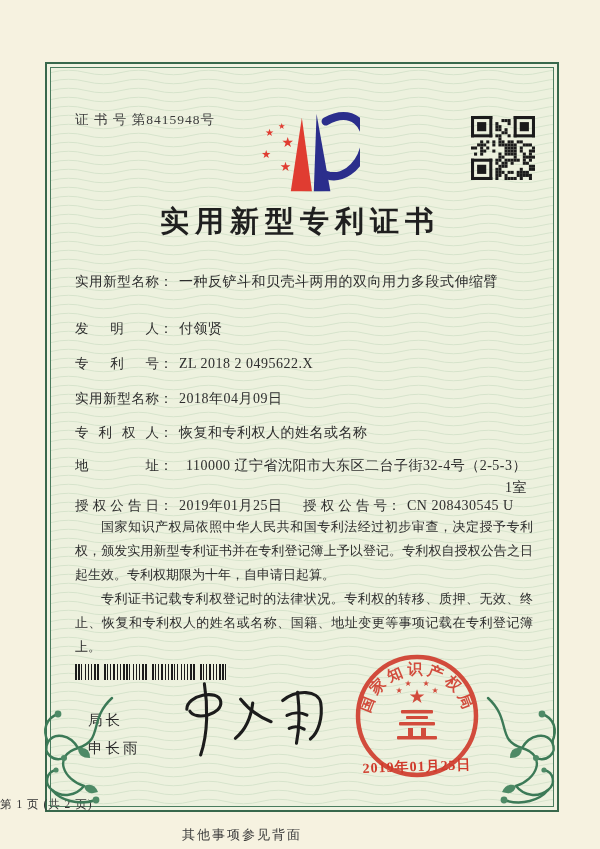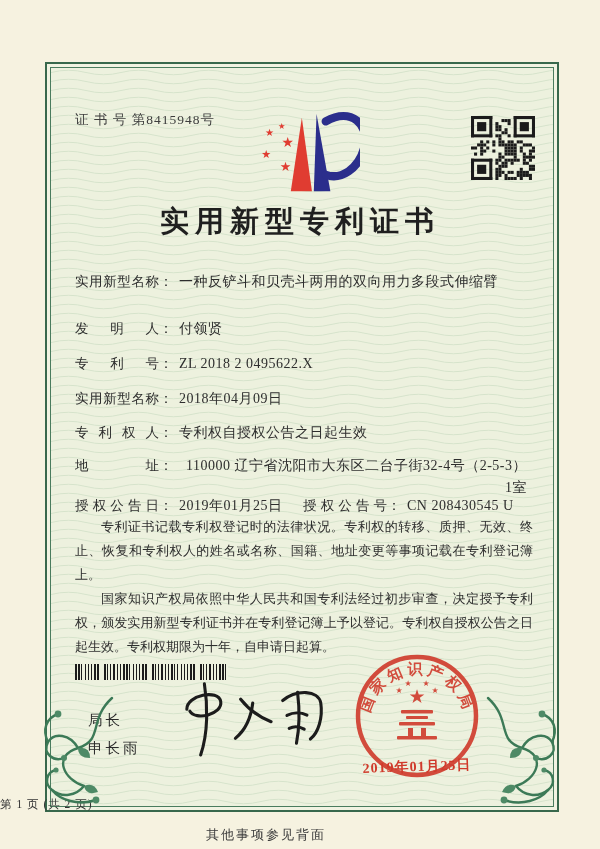--- a/index.html
+++ b/index.html
@@ -22,21 +22,21 @@
   .pair2{position:absolute;left:228px;top:0;}
   .paras{position:absolute;left:75px;top:507px;width:458px;font-size:13px;color:#2e2e2e;}
   .paras p{margin:0;text-indent:2em;line-height:24px;text-align:justify;}
   .barcode{position:absolute;left:75px;top:656px;width:153px;height:16px;
     background:repeating-linear-gradient(90deg,#1c1c1c 0 1.8px,#edf1de 1.8px 3.1px,#1c1c1c 3.1px 4.5px,#edf1de 4.5px 6.4px,#1c1c1c 6.4px 7.2px,#edf1de 7.2px 9.6px);}
   .director{position:absolute;left:88px;top:698px;font-size:14.5px;color:#2b2b2b;letter-spacing:3px;line-height:28px;}
   .signature{position:absolute;left:165px;top:666px;width:180px;height:88px;transform:rotate(-1deg);}
   .seal{position:absolute;left:351px;top:642px;width:132px;height:132px;opacity:.9;}
   .sealdate{position:absolute;left:346px;top:750px;width:142px;text-align:center;color:#d03a2b;font-weight:bold;font-size:14px;letter-spacing:1px;transform:rotate(-2deg);}
   .pagenum{position:absolute;left:0;top:789px;width:600px;text-align:left;font-size:11.5px;color:#333;letter-spacing:1px;}
-  .backnote{position:absolute;left:0;top:818px;width:484px;text-align:center;font-size:13px;color:#3a3a3a;letter-spacing:2px;padding-left:24px;}
+  .backnote{position:absolute;left:0;top:818px;width:484px;text-align:center;font-size:13px;color:#3a3a3a;letter-spacing:2px;}
   .ornament{position:absolute;width:100px;height:124px;z-index:3;}
   .orn-left{left:24px;top:692px;}
   .orn-right{left:476px;top:692px;transform:scaleX(-1);}
 </style>
 </head>
 <body>
 
 <div class="page">
 
   <div class="border-outer">
@@ -253,35 +253,35 @@
     <div class="frow" style="top:310px">
       <span class="flabel">发明人</span><span class="colon">：</span><span class="fvalue">付领贤</span>
     </div>
     <div class="frow" style="top:345px">
       <span class="flabel">专利号</span><span class="colon">：</span><span class="fvalue">ZL 2018 2 0495622.X</span>
     </div>
     <div class="frow" style="top:380px">
       <span class="flabel">实用新型名称</span><span class="colon">：</span><span class="fvalue">2018年04月09日</span>
     </div>
     <div class="frow" style="top:414px">
-      <span class="flabel">专利权人</span><span class="colon">：</span><span class="fvalue">专利权自授权公告之日起生效</span>
+      <span class="flabel">专利权人</span><span class="colon">：</span><span class="fvalue">恢复和专利权人的姓名或名称</span>
     </div>
     <div class="frow" style="top:447px">
       <span class="flabel">地址</span><span class="colon">：</span><span class="fvalue addr">110000 辽宁省沈阳市大东区二台子街32-4号（2-5-3）1室</span>
     </div>
     <div class="frow" style="top:487px">
       <span class="flabel">授权公告日</span><span class="colon">：</span><span class="fvalue">2019年01月25日</span>
       <span class="pair2">
         <span class="flabel">授权公告号</span><span class="colon">：</span><span class="fvalue">CN 208430545 U</span>
       </span>
     </div>
 
     <div class="paras">
+      <p>国家知识产权局依照中华人民共和国专利法经过初步审查，决定授予专利权，颁发实用新型专利证书并在专利登记簿上予以登记。专利权自授权公告之日起生效。专利权期限为十年，自申请日起算。</p>
       <p>专利证书记载专利权登记时的法律状况。专利权的转移、质押、无效、终止、恢复和专利权人的姓名或名称、国籍、地址变更等事项记载在专利登记簿上。</p>
-      <p>国家知识产权局依照中华人民共和国专利法经过初步审查，决定授予专利权，颁发实用新型专利证书并在专利登记簿上予以登记。专利权自授权公告之日起生效。专利权期限为十年，自申请日起算。</p>
     </div>
 
     <div class="barcode"></div>
 
     <div class="director">
       <div>局长</div>
       <div>申长雨</div>
     </div>
 
     <svg class="signature" viewBox="0 0 180 88" xmlns="http://www.w3.org/2000/svg">

